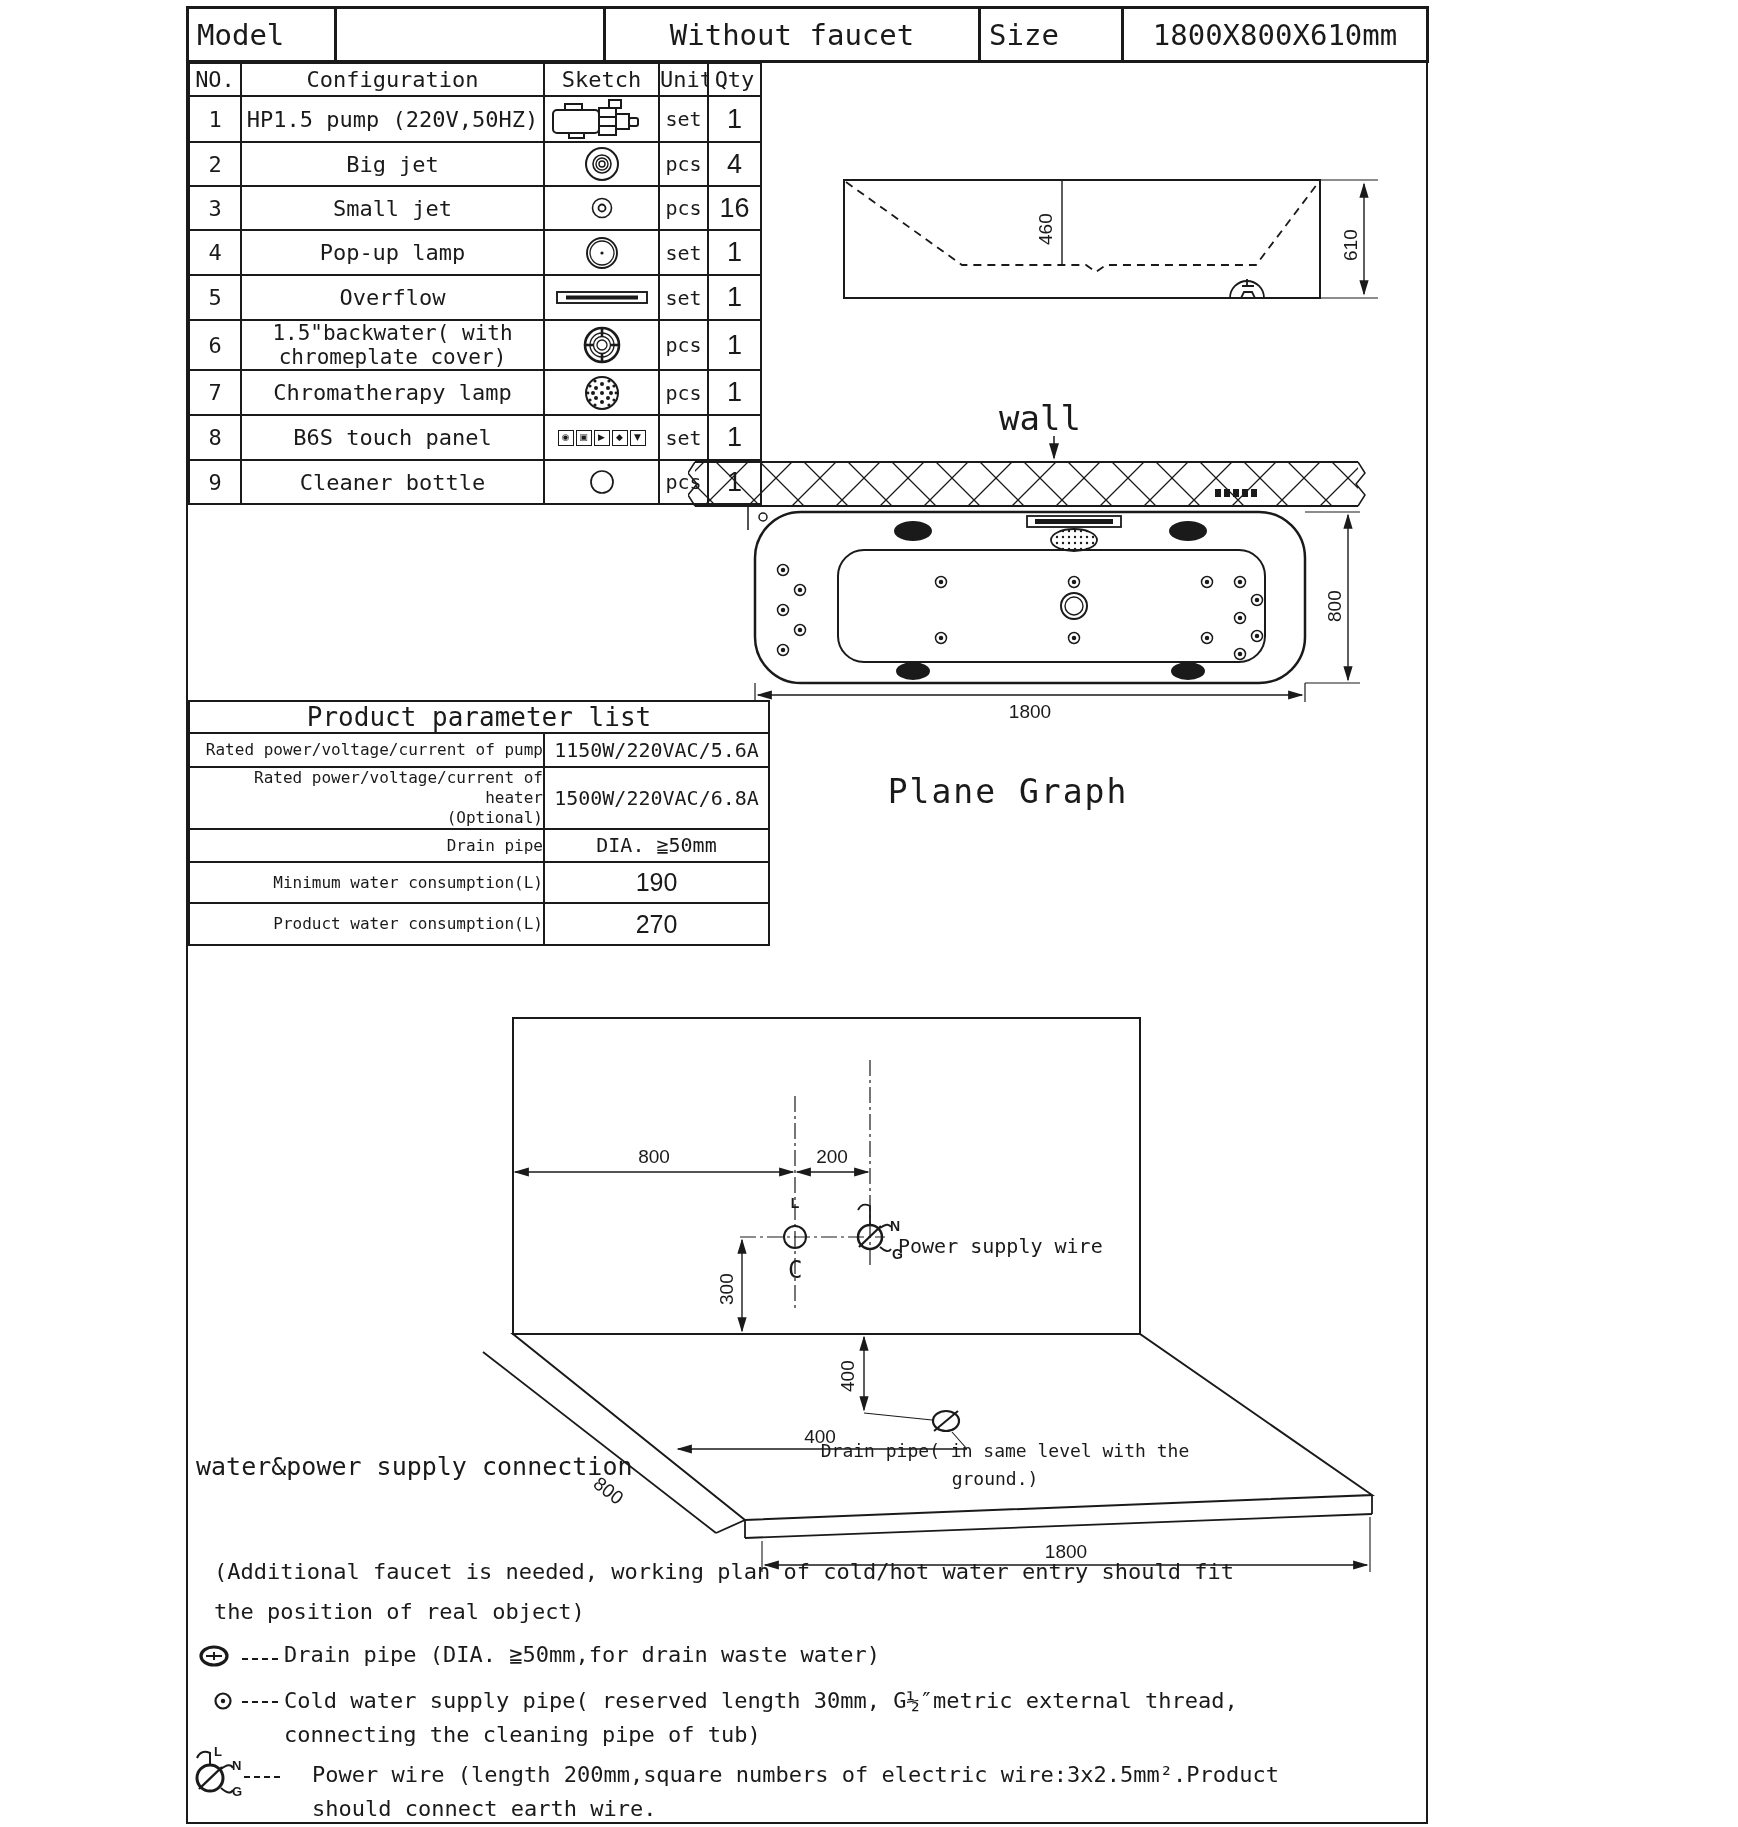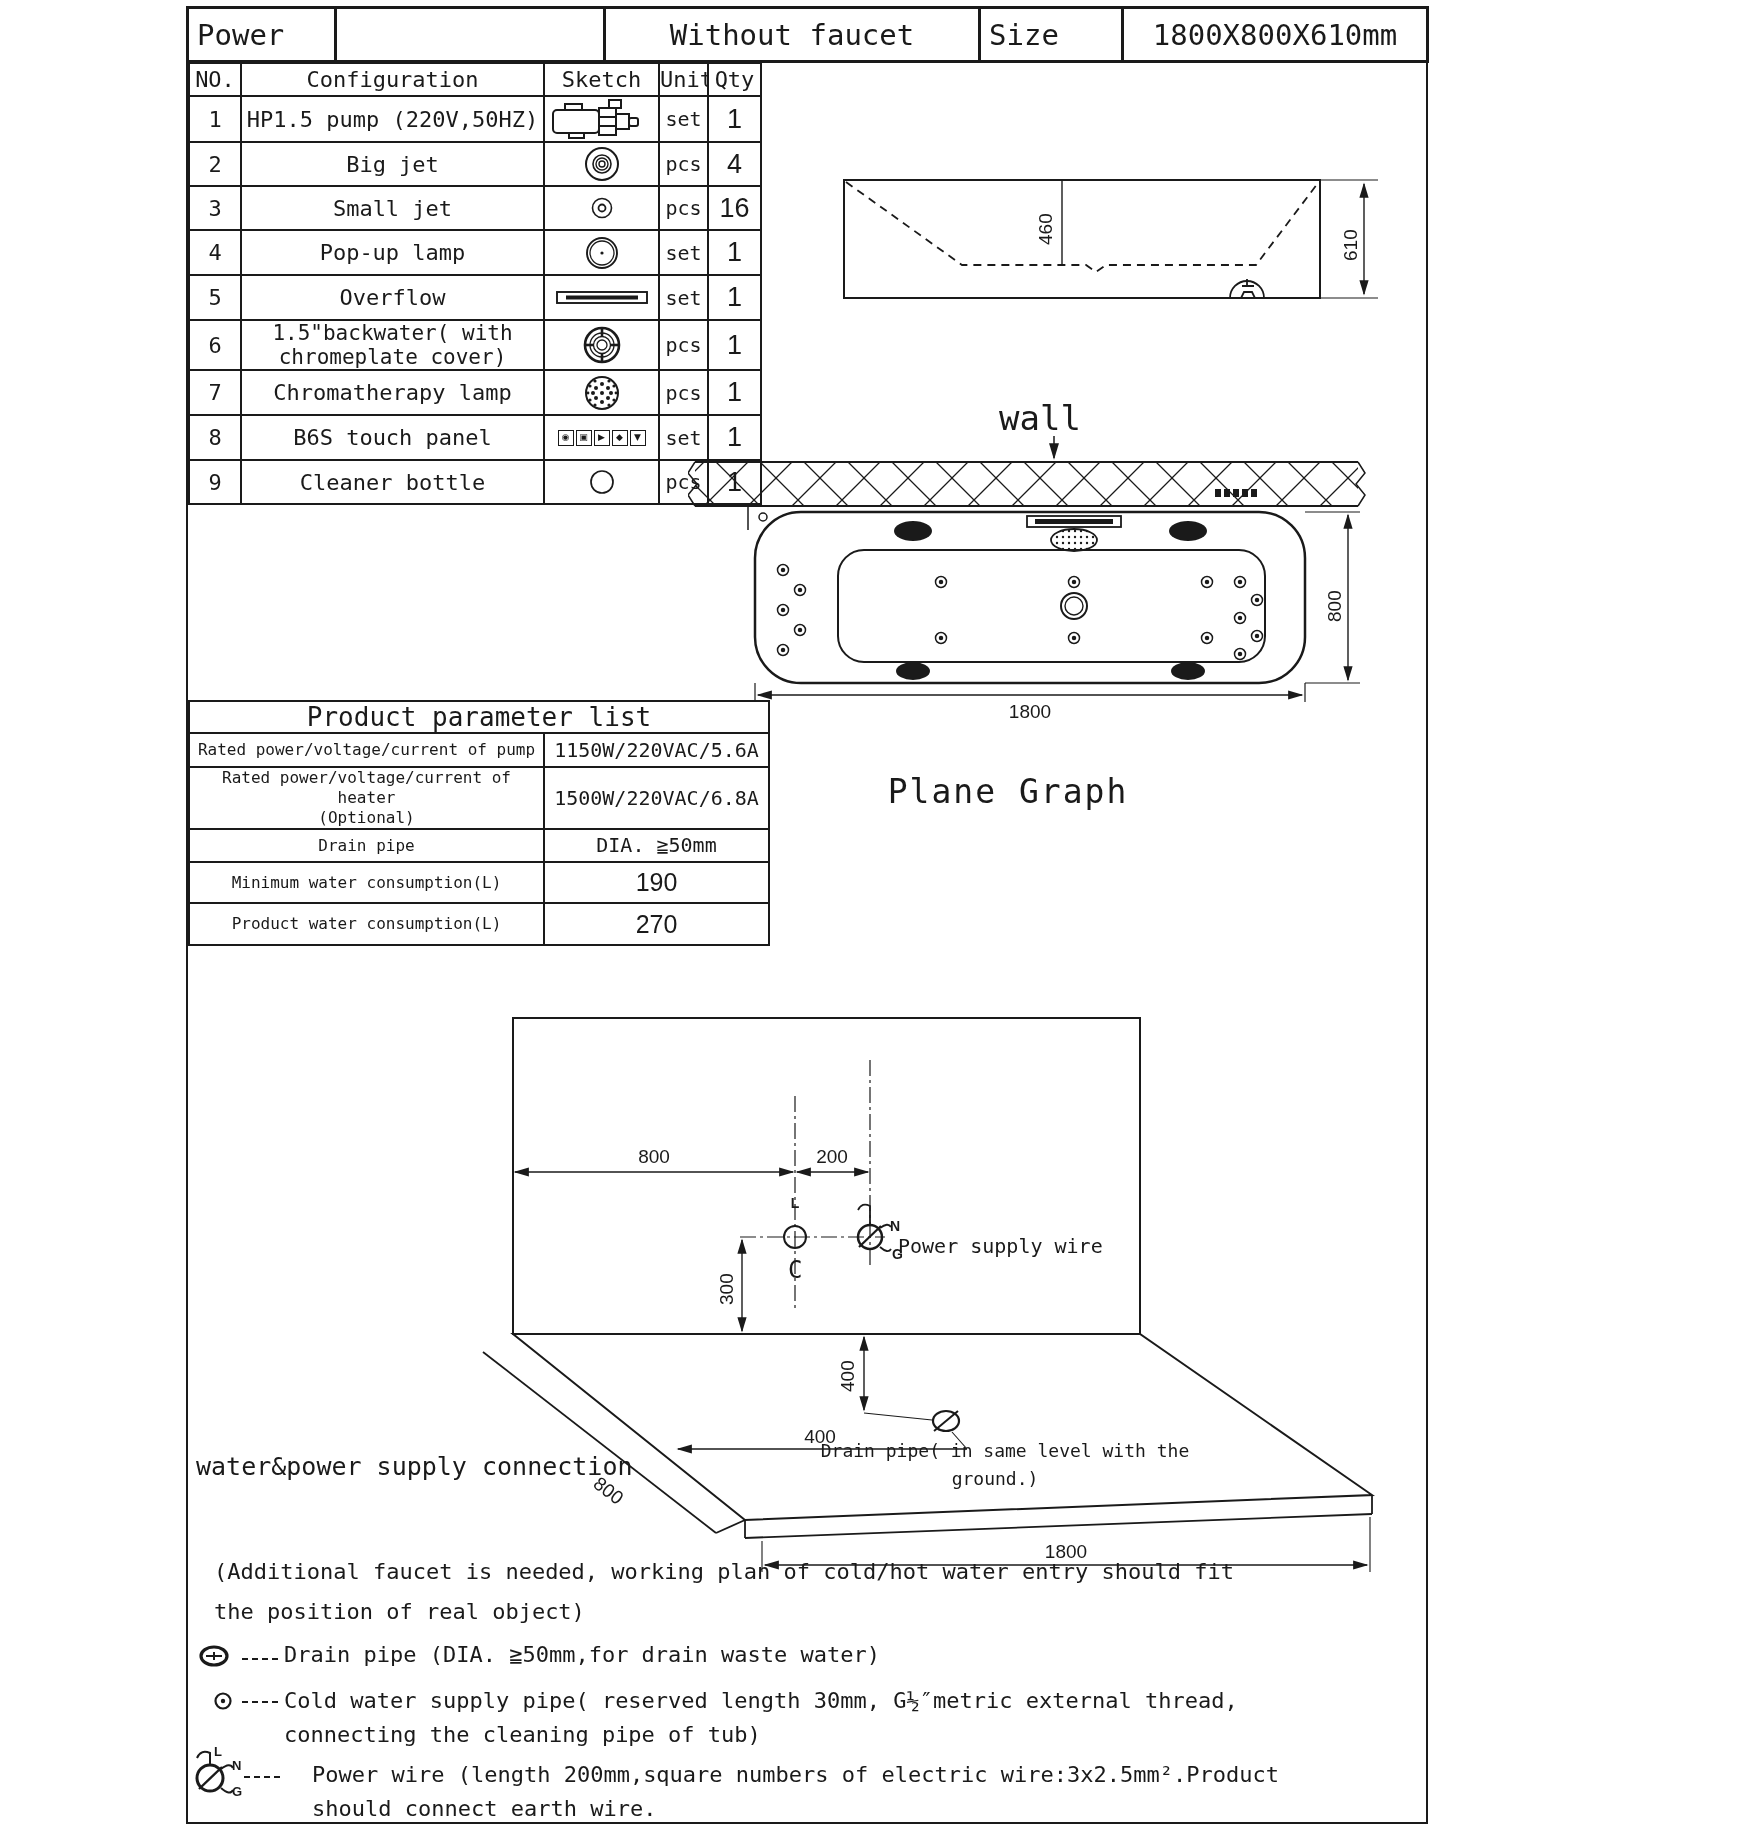--- a/index.html
+++ b/index.html
@@ -9,21 +9,21 @@
   table{border-collapse:collapse;table-layout:fixed;}
   td,th{border:2px solid #1a1a1a;padding:0;text-align:center;vertical-align:middle;
         font-weight:normal;overflow:hidden;}
   .prewrap{white-space:pre-line;}
   .hdr-tbl{font-size:29px;}
   .hdr-tbl td{border-width:3px;}
   .cfg-tbl{font-size:22px;}
   .cfg-tbl .hd{font-size:22px;}
   .qty{font-family:"Liberation Sans",sans-serif;font-size:27px;}
   .unit{font-size:20px;}
-  .par-tbl .lbl{font-size:16px;line-height:20px;}
+  .par-tbl .lbl{font-size:16px;line-height:20px;text-align:right;}
   .par-tbl .val{font-size:20px;line-height:23px;}
   .par-tbl .valnum{font-family:"Liberation Sans",sans-serif;font-size:25px;}
   .par-title{font-size:26px;}
   .left{text-align:left;padding-left:8px;}
   .caption-lg{font-size:33px;letter-spacing:2px;}
   .notes{font-size:22px;line-height:40px;}
   .leader{position:absolute;width:36px;border-top:2px dashed #1a1a1a;}
   .tp-row{display:flex;gap:2px;justify-content:center;align-items:center;}
   .tp-box{width:14px;height:14px;border:1.5px solid #1a1a1a;font-size:9px;line-height:13px;
           text-align:center;font-family:"DejaVu Sans",sans-serif;}
@@ -42,21 +42,21 @@
   <table class="abs hdr-tbl" style="left:186px;top:6px;width:1240px;">
     <colgroup>
         <col style="width:148px">
         <col style="width:269px">
         <col style="width:375px">
         <col style="width:143px">
         <col style="width:305px">
       </colgroup>
     <tbody>
         <tr style="height:54px">
-      <td class="left">Power</td>
+      <td class="left">Model</td>
       <td></td>
       <td>Without faucet</td>
       <td class="left">Size</td>
       <td>1800X800X610mm</td>
     </tr>
   </tbody>
     </table>
 
   <table class="abs cfg-tbl" style="left:188px;top:62px;width:572px;">
     <colgroup>

